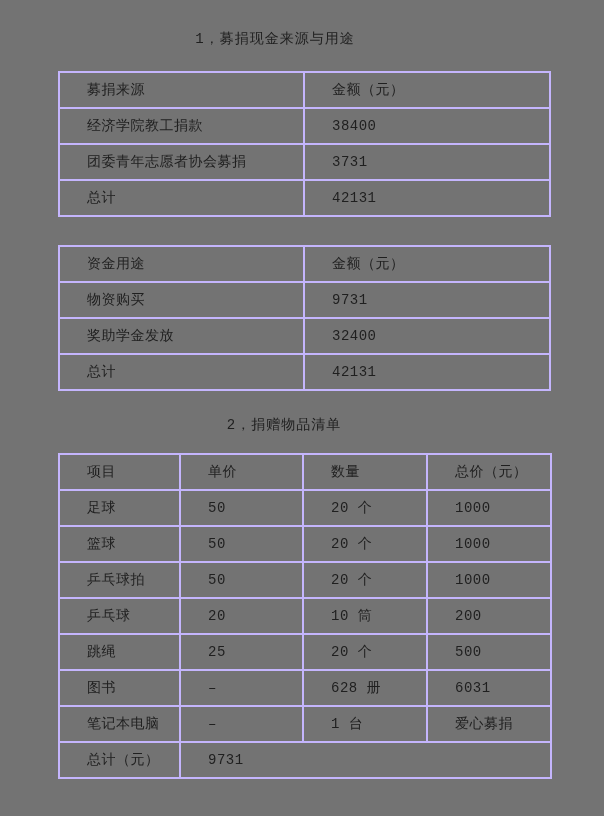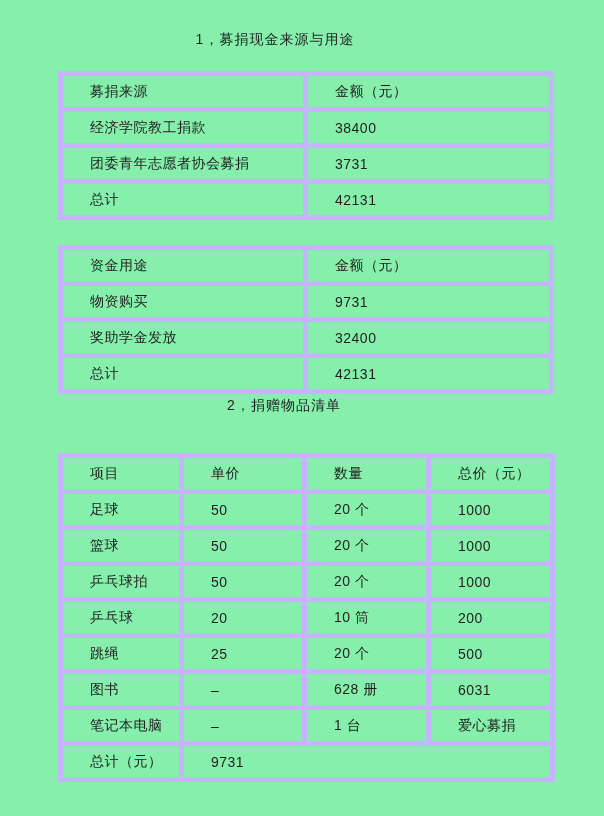--- a/index.html
+++ b/index.html
@@ -1,49 +1,49 @@
 <!DOCTYPE html>
 <html><head>
 <meta charset="utf-8">
 <style>
   * { margin: 0; padding: 0; box-sizing: border-box; }
   html, body { background: #ffffff; }
   .page {
     position: relative;
     width: 604px;
     height: 816px;
-    background: #86efac;
+    background: #737373;
     overflow: hidden;
-    font-family: Liberation Sans, sans-serif;
+    font-family: Liberation Mono, monospace;
     color: #1f1f1f;
   }
   .doc-title {
     position: absolute;
     left: 0;
     width: 550px;
     text-align: center;
     font-size: 14px;
     line-height: 15px;
     letter-spacing: 1px;
     color: #1f1f1f;
     white-space: pre;
   }
   #title-1 { top: 32px; }
-  #title-2 { top: 398px; padding-left: 18px; }
+  #title-2 { top: 418px; padding-left: 18px; }
   table.doc-table {
     position: absolute;
     left: 58px;
     border-collapse: collapse;
     table-layout: fixed;
   }
   #table-source { top: 71px; width: 491px; }
   #table-usage  { top: 245px; width: 491px; border-radius: 24px; }
   #table-items  { top: 453px; width: 492px; border-radius: 24px; }
   table.doc-table td {
-    border: 5px solid #c4b5fd;
+    border: 2px solid #c4b5fd;
     height: 36px;
     padding: 0 4px 0 27px;
     font-size: 14px;
     vertical-align: middle;
     letter-spacing: 0.5px;
     white-space: pre;
     overflow: hidden;
   }
 </style>
 </head>

